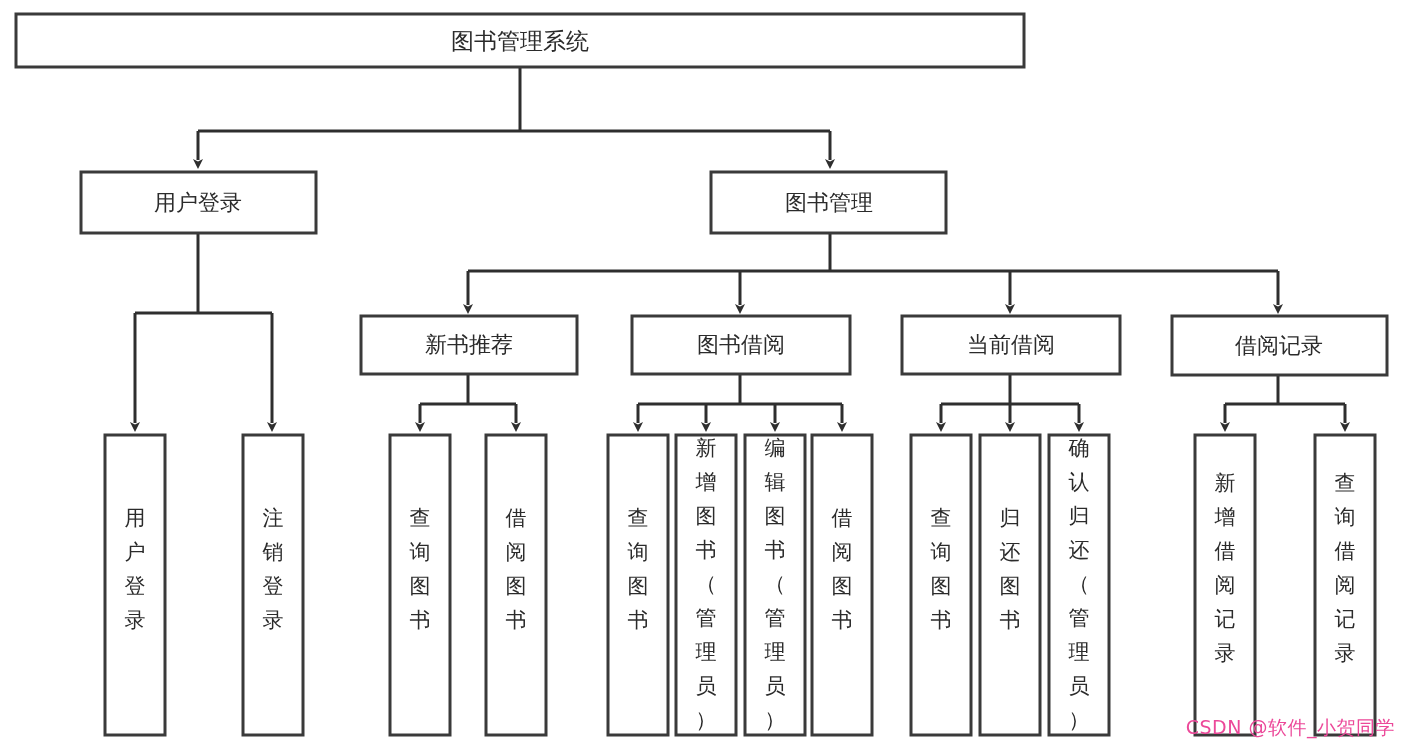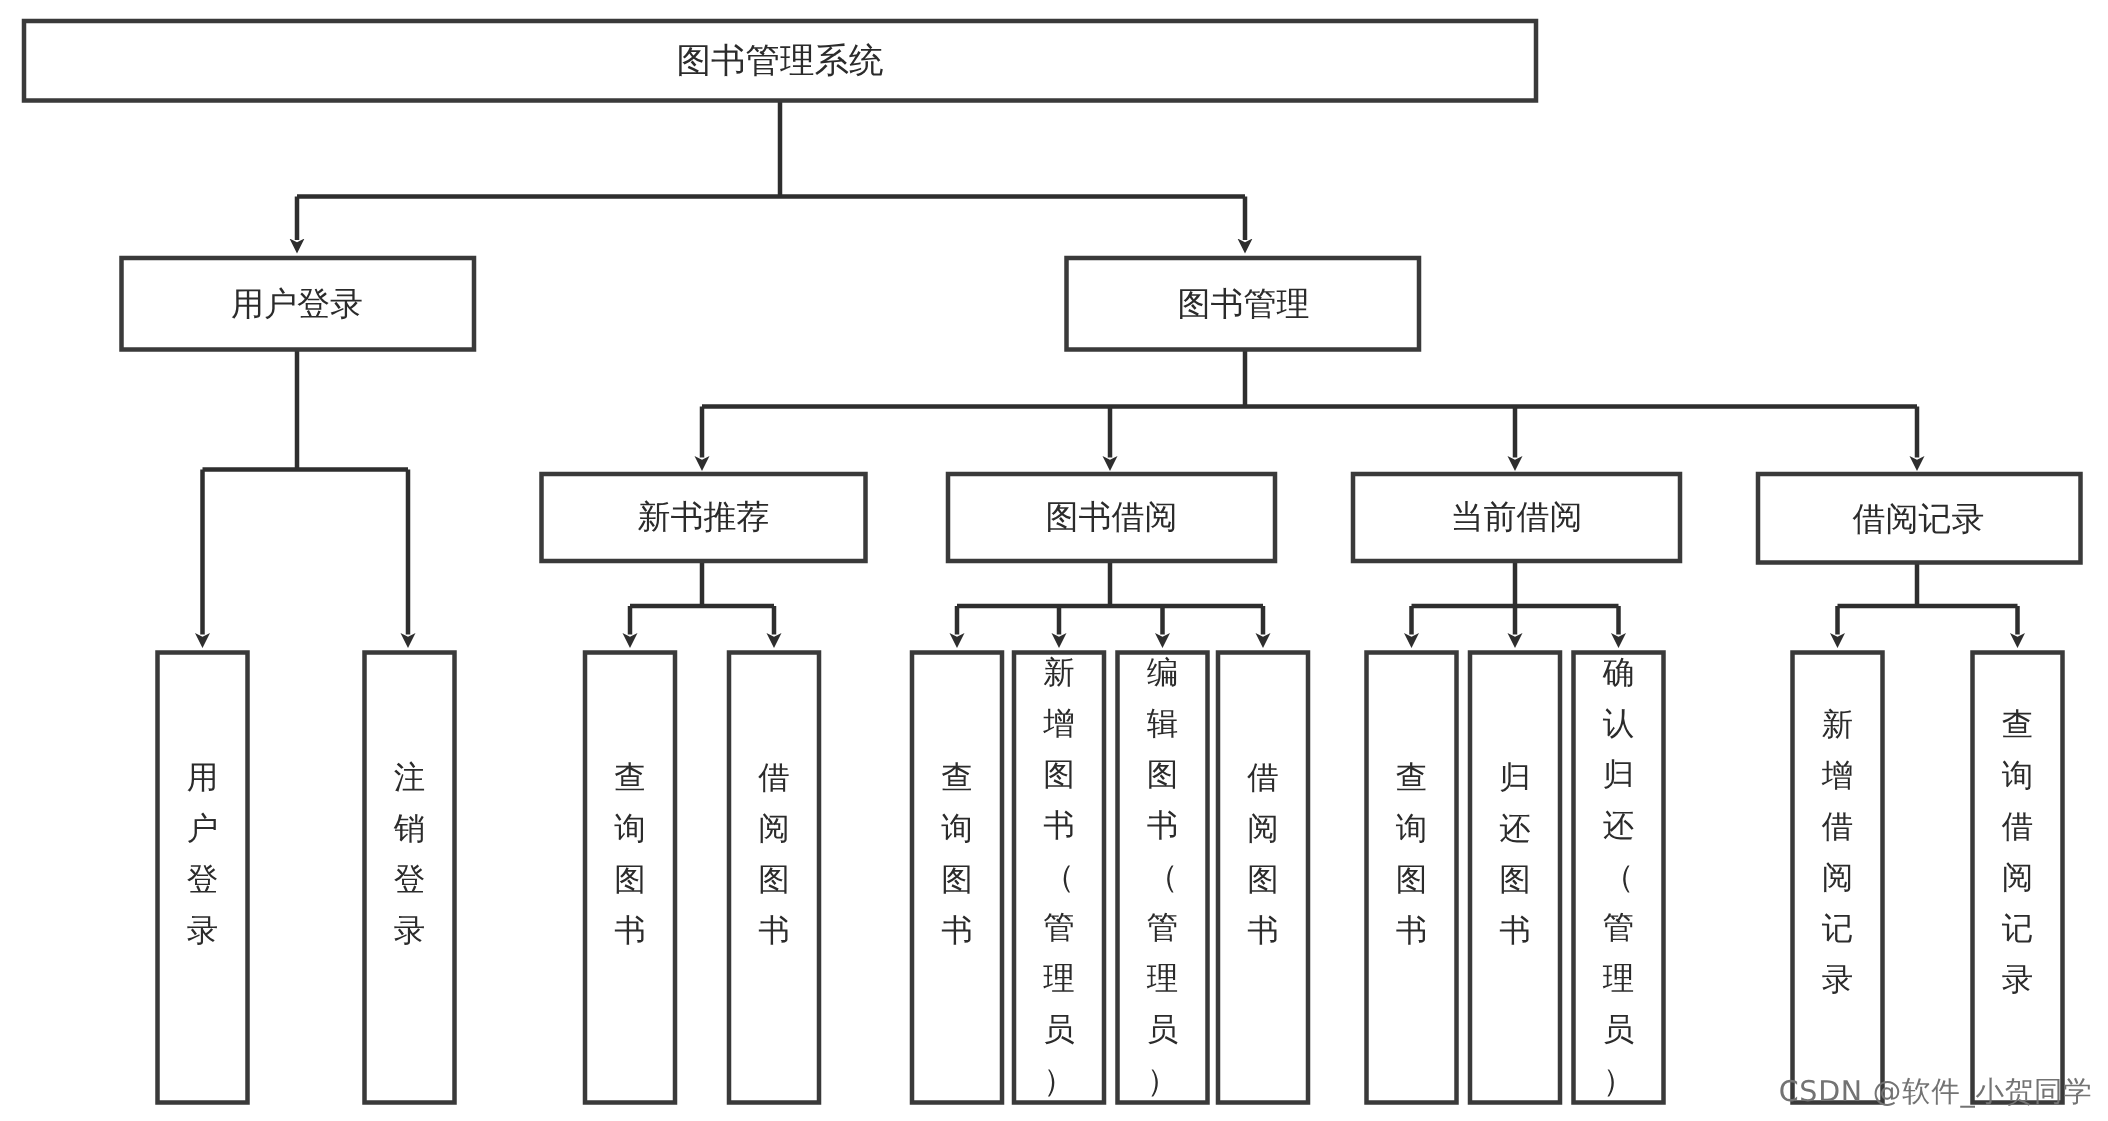--- a/index.html
+++ b/index.html
@@ -47,21 +47,21 @@
   }
   .arrow-head {
     fill: #2e2e2e;
   }
   .watermark {
     position: absolute;
     right: 10px;
     bottom: 6px;
     font-family: "DejaVu Sans", "Liberation Sans", sans-serif;
     font-size: 19px;
-    color: #737373;
+    color: #ec4899;
     white-space: nowrap;
     letter-spacing: 0.5px;
     pointer-events: none;
   }
 </style>
 </head>
 <body>
 
 <svg id="diagram" viewBox="0 0 1405 747" xmlns="http://www.w3.org/2000/svg">
 

